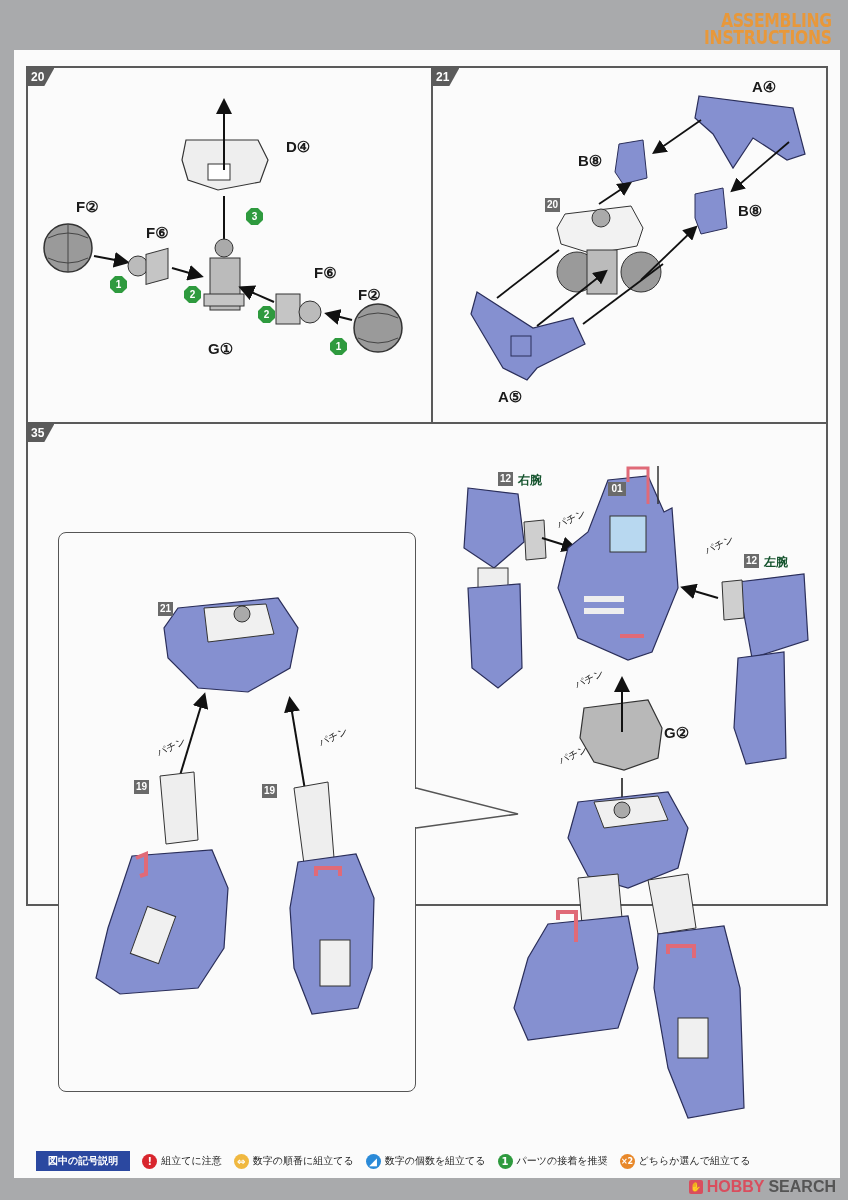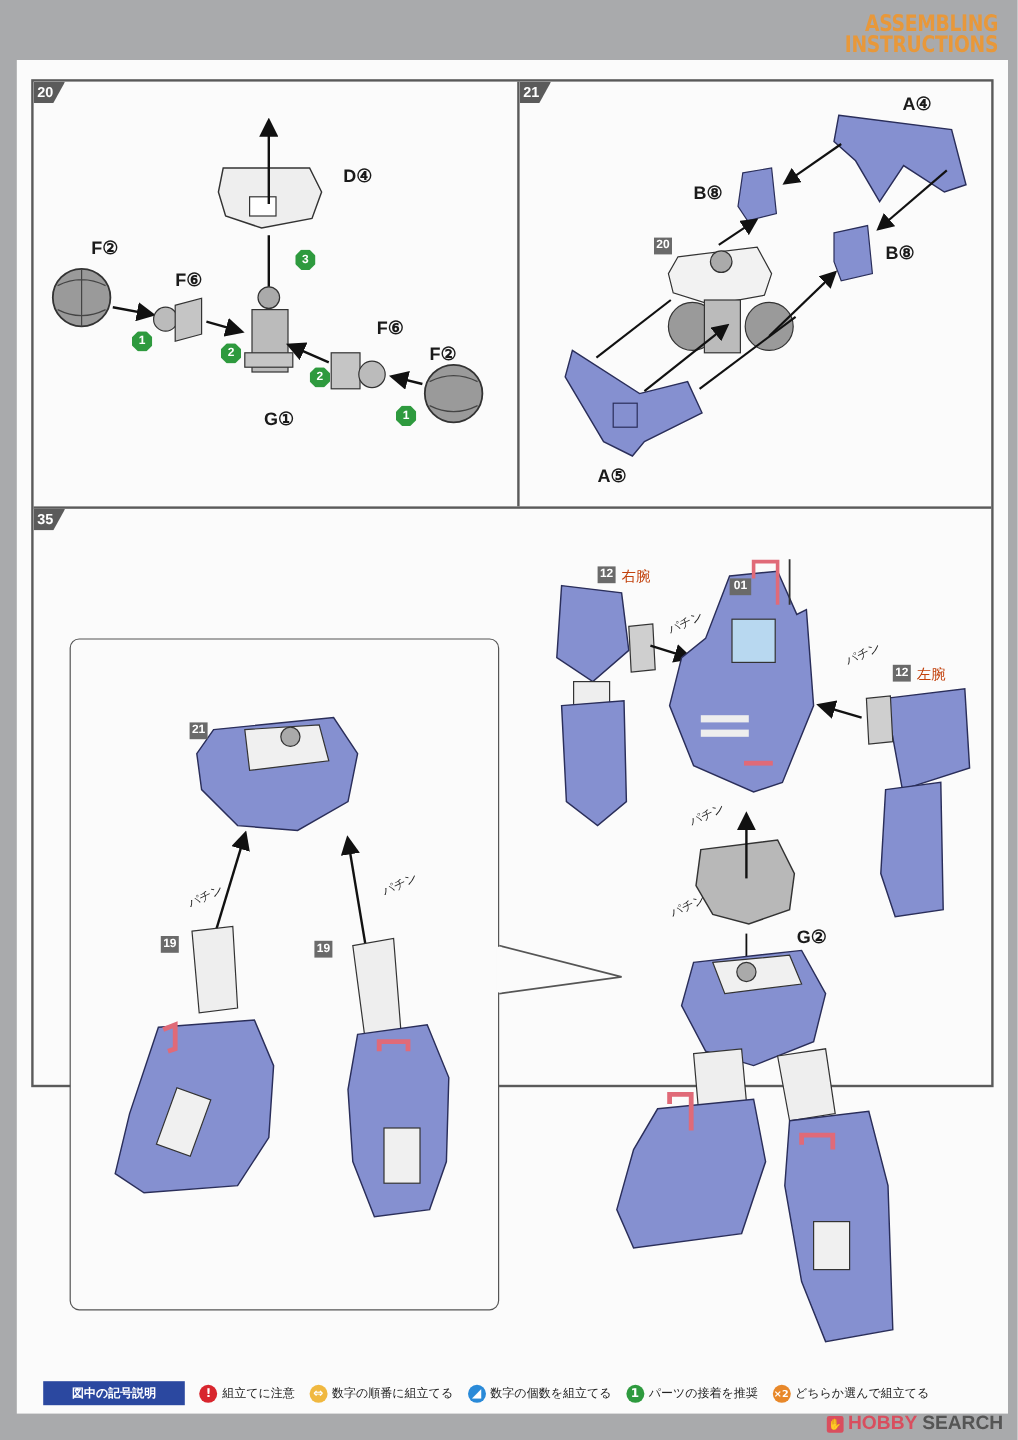--- a/index.html
+++ b/index.html
@@ -4,28 +4,28 @@
 <style>
   * { box-sizing: border-box; margin: 0; padding: 0; }
   body { width: 848px; height: 1200px; background: #a9aaac; font-family: "Liberation Sans", sans-serif; position: relative; overflow: hidden; }
   .header-title { position: absolute; right: 16px; top: 12px; text-align: right; color: #e8983a; font-weight: 900; font-size: 19px; line-height: 17px; letter-spacing: -0.3px; font-family: "DejaVu Sans", sans-serif; transform: scaleX(0.82); transform-origin: right top; }
   .page { position: absolute; left: 14px; top: 50px; width: 826px; height: 1128px; background: #fbfbfb; }
   .frame { position: absolute; left: 12px; top: 16px; width: 802px; height: 840px; border: 2px solid #5a5a5a; }
   .vdiv { position: absolute; left: 403px; top: 0; width: 2px; height: 354px; background: #5a5a5a; }
   .hdiv { position: absolute; left: 0; top: 354px; width: 798px; height: 2px; background: #5a5a5a; }
   .step-tag { position: absolute; background: #5b5b5b; color: #fff; font-weight: bold; font-size: 12px; height: 18px; line-height: 18px; padding: 0 10px 0 3px; clip-path: polygon(0 0, 100% 0, 62% 100%, 0 100%); }
   .lbl { position: absolute; font-size: 15px; font-weight: bold; color: #1a1a1a; white-space: nowrap; }
-  .jp { position: absolute; font-size: 12px; color: #c2410c; white-space: nowrap; font-family: "DejaVu Sans", sans-serif; }
+  .jp { position: absolute; font-size: 12px; color: #14532d; white-space: nowrap; font-family: "DejaVu Sans", sans-serif; font-weight: bold; }
   .ref { position: absolute; background: #6a6a6a; color: #fff; font-size: 10px; font-weight: bold; width: 15px; height: 14px; line-height: 14px; text-align: center; }
   .snd { position: absolute; font-size: 10px; color: #222; transform: rotate(-25deg); font-family: "DejaVu Sans", sans-serif; white-space: nowrap; }
   .badge { position: absolute; width: 17px; height: 17px; background: #2e9a3e; color: #fff; font-size: 10px; font-weight: bold; text-align: center; line-height: 17px; clip-path: polygon(30% 0,70% 0,100% 30%,100% 70%,70% 100%,30% 100%,0 70%,0 30%); }
   svg.art { position: absolute; left: 0; top: 0; }
   .callout { position: absolute; left: 44px; top: 478px; width: 358px; height: 560px; border: 1.5px solid #555; border-radius: 8px; background: #fbfbfb; }
   .legend { position: absolute; left: 22px; top: 1100px; height: 22px; display: flex; align-items: center; gap: 12px; font-size: 10px; color: #222; font-family: "DejaVu Sans", sans-serif; }
-  .legend-title { background: #2b48a0; color: #fff; padding: 3px 24px; font-size: 10px; font-weight: bold; }
+  .legend-title { background: #2b48a0; color: #fff; padding: 3px 12px; font-size: 10px; font-weight: bold; }
   .leg-item { display: flex; align-items: center; gap: 4px; white-space: nowrap; }
   .leg-icon { width: 15px; height: 15px; border-radius: 50%; display: inline-flex; align-items: center; justify-content: center; color: #fff; font-size: 10px; font-weight: bold; }
   .watermark { position: absolute; right: 12px; bottom: 4px; font-size: 16px; font-weight: bold; color: #555; display: flex; align-items: center; gap: 4px; }
   .wm-hobby { color: #d94e5e; }
   .wm-icon { width: 14px; height: 14px; background: #d94e5e; border-radius: 2px; color: #fff; font-size: 9px; display: inline-flex; align-items: center; justify-content: center; }
 </style>
 </head>
 <body>
 
 <div class="header-title">
@@ -69,21 +69,21 @@
 
       <circle cx="350" cy="260" r="24" fill="#9a9a9a" stroke="#333" stroke-width="1.5"></circle>
       <path d="M330,250 Q350,240 370,250 M330,270 Q350,280 370,270" stroke="#444" fill="none"></path>
       <line x1="324" y1="252" x2="300" y2="246" stroke="#111" stroke-width="2" marker-end="url(#ah)"></line>
     </svg>
     <div class="lbl" style="left:258px;top:70px">D④</div>
     <div class="lbl" style="left:48px;top:130px">F②</div>
     <div class="lbl" style="left:118px;top:156px">F⑥</div>
     <div class="lbl" style="left:286px;top:196px">F⑥</div>
     <div class="lbl" style="left:330px;top:218px">F②</div>
-    <div class="lbl" style="left:192px;top:272px">G①</div>
+    <div class="lbl" style="left:180px;top:272px">G①</div>
     <div class="badge" style="left:218px;top:140px">3</div>
     <div class="badge" style="left:82px;top:208px">1</div>
     <div class="badge" style="left:156px;top:218px">2</div>
     <div class="badge" style="left:230px;top:238px">2</div>
     <div class="badge" style="left:302px;top:270px">1</div>
 
     <div class="step-tag" style="left:405px;top:0">21</div>
     <svg class="art" style="left:405px" width="394" height="354">
       <defs>
           <marker id="ah2" markerWidth="8" markerHeight="8" refX="6" refY="4" orient="auto">
@@ -191,21 +191,21 @@
 
     <div class="ref" style="left:470px;top:404px">12</div>
     <div class="jp" style="left:490px;top:404px">右腕</div>
     <div class="ref" style="left:580px;top:414px;width:18px">01</div>
     <div class="ref" style="left:716px;top:486px">12</div>
     <div class="jp" style="left:736px;top:486px">左腕</div>
     <div class="snd" style="left:528px;top:444px">パチン</div>
     <div class="snd" style="left:676px;top:470px">パチン</div>
     <div class="snd" style="left:546px;top:604px">パチン</div>
     <div class="snd" style="left:530px;top:680px">パチン</div>
-    <div class="lbl" style="left:636px;top:704px">G②</div>
+    <div class="lbl" style="left:636px;top:656px">G②</div>
   </div>
 
   <div class="legend">
     <span class="legend-title">図中の記号説明</span>
     <span class="leg-item">
       <span class="leg-icon" style="background:#d8262e">!</span>
       <span>組立てに注意</span>
     </span>
     <span class="leg-item">
       <span class="leg-icon" style="background:#f0b840">⇔</span>

